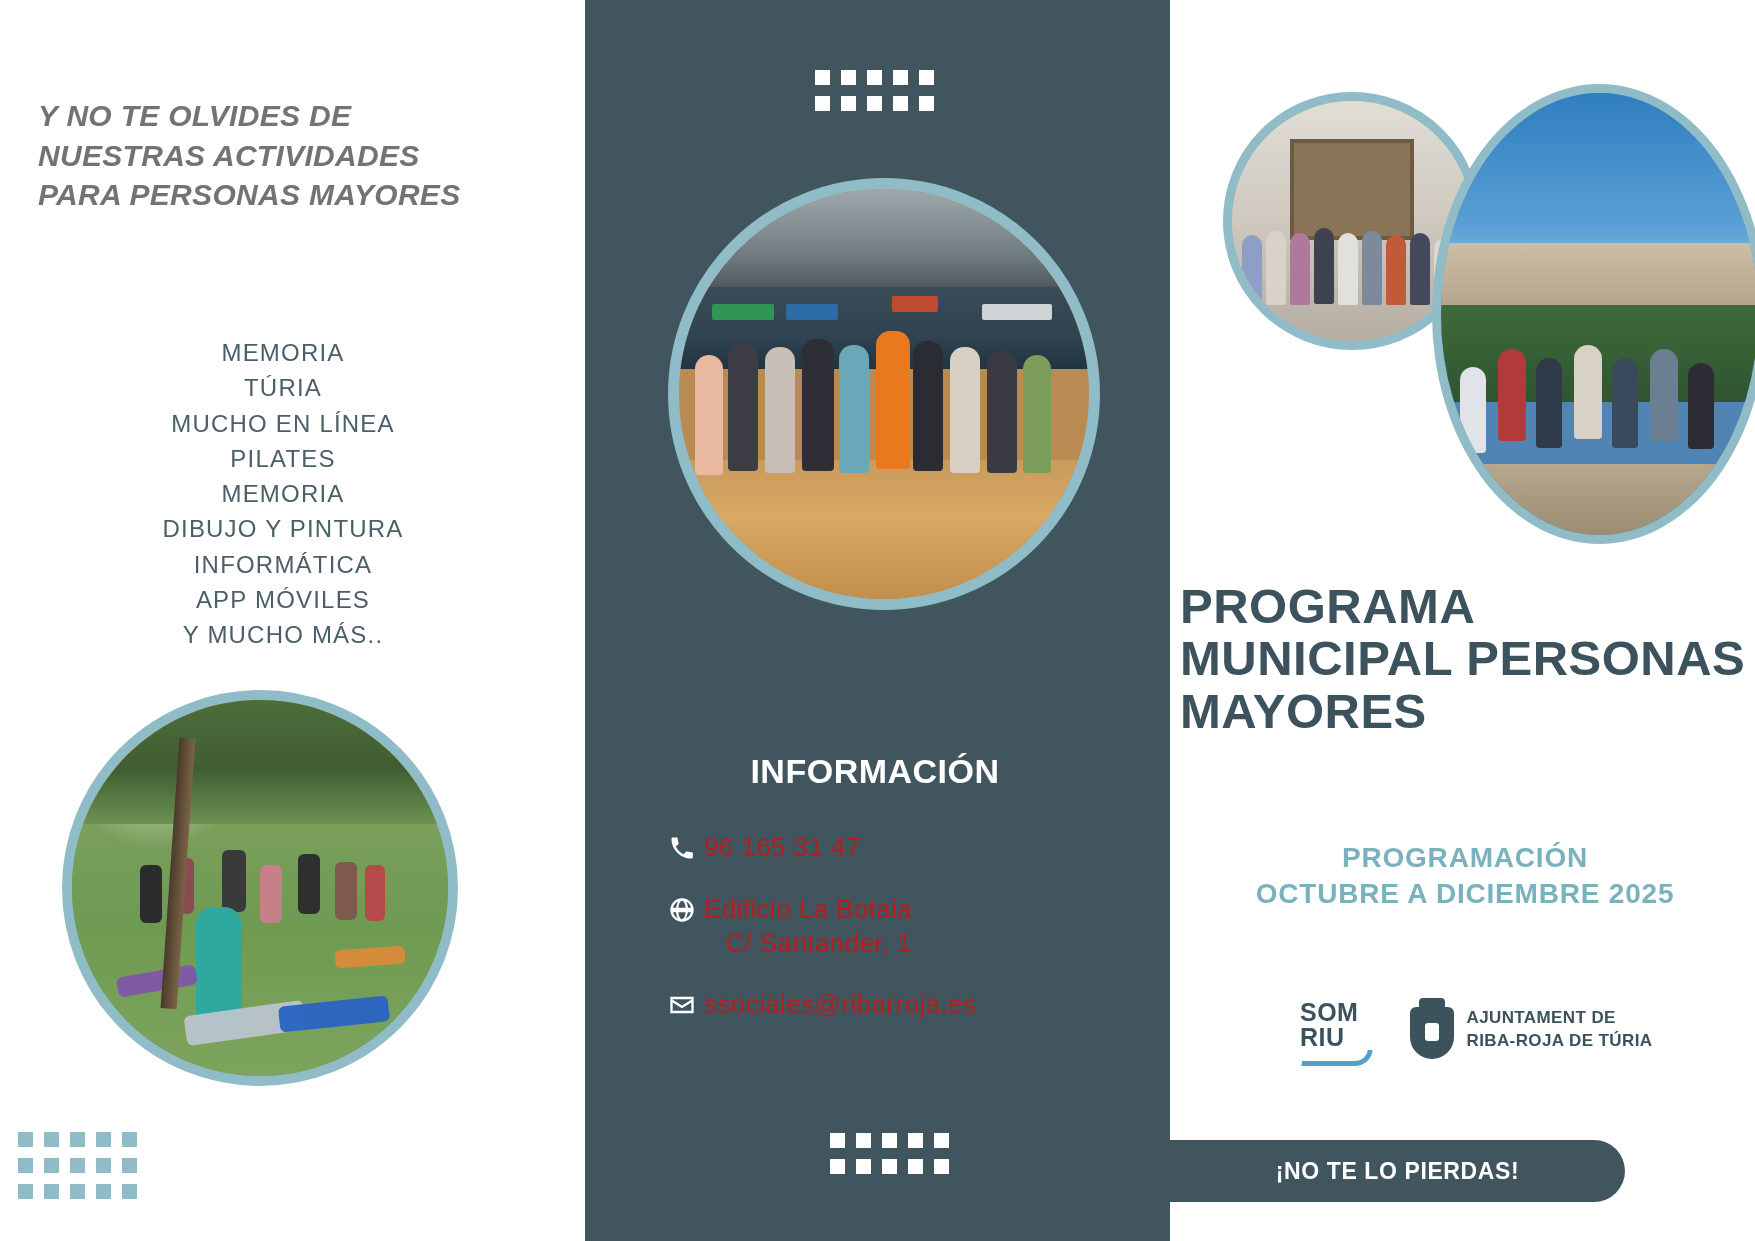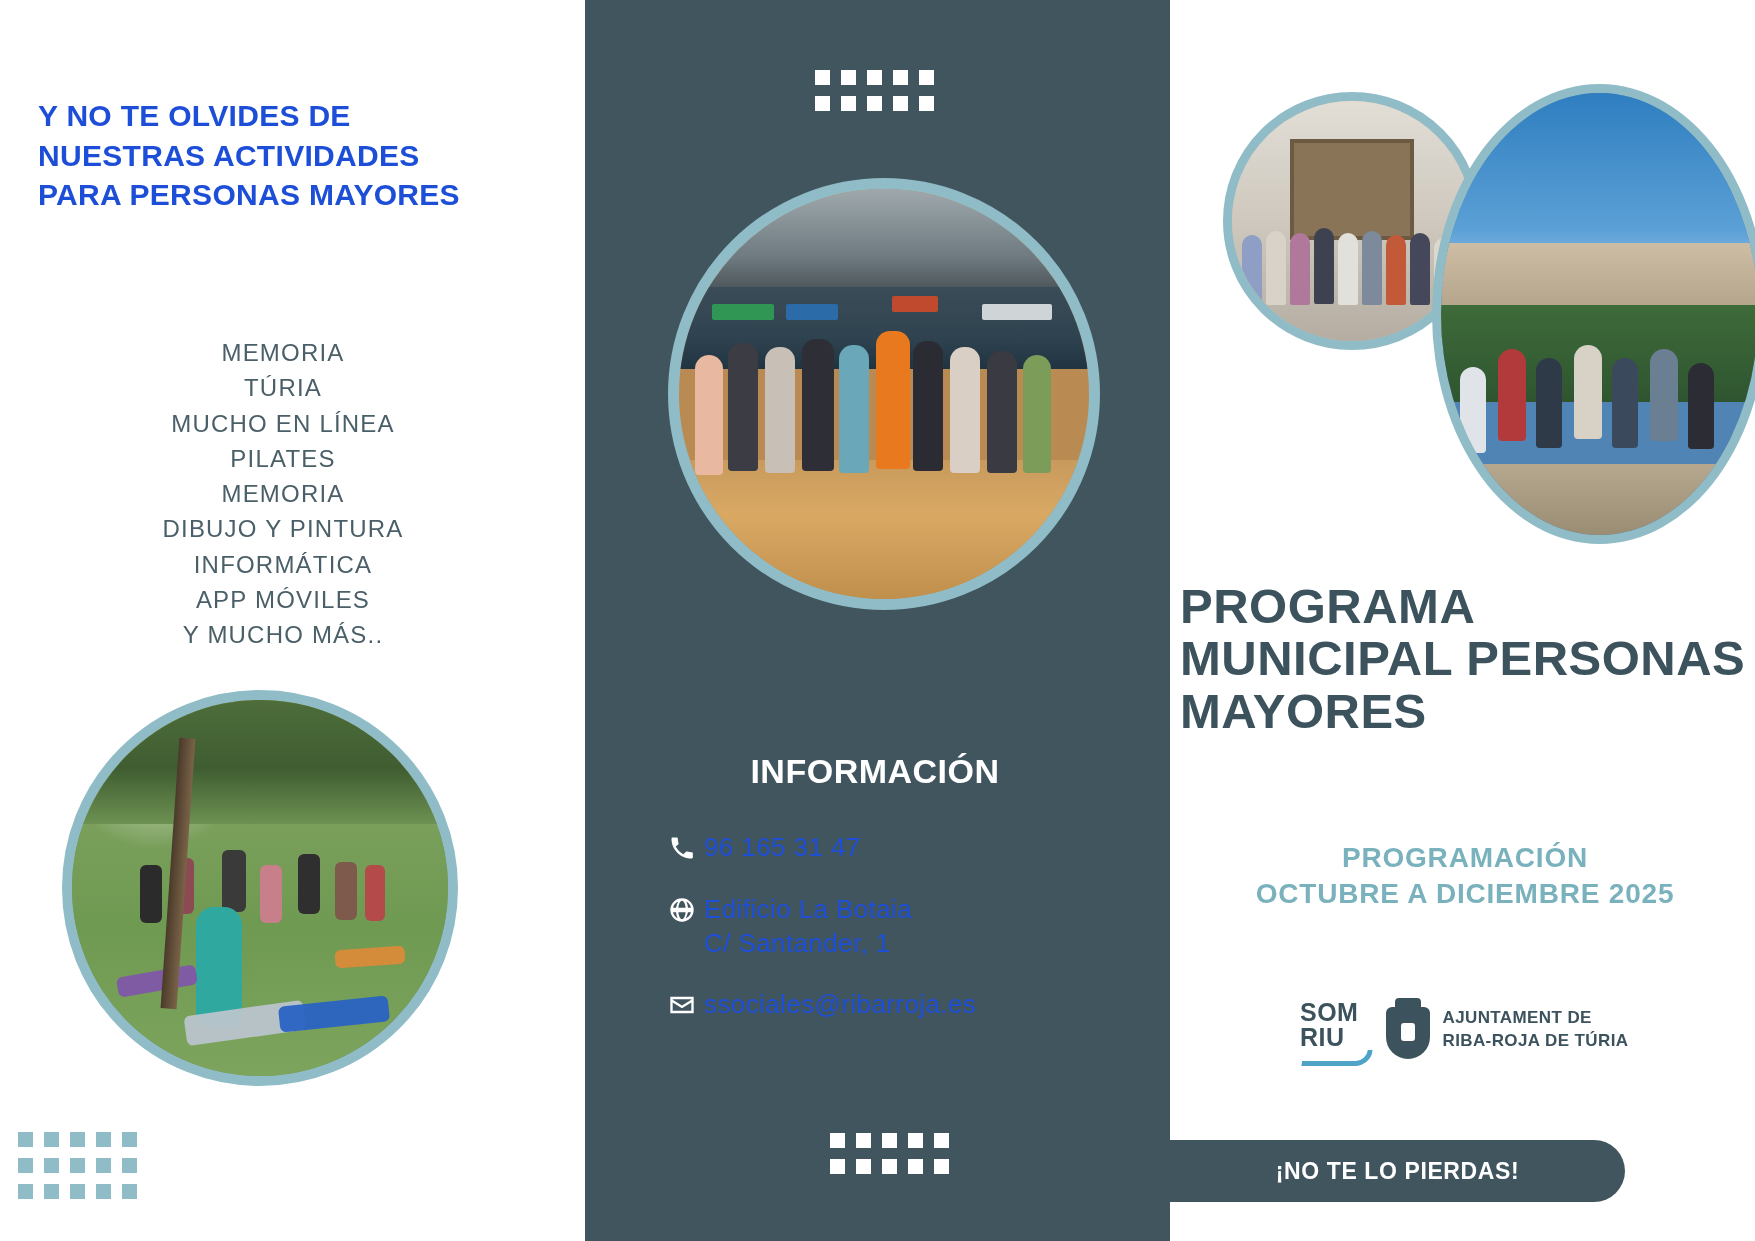--- a/index.html
+++ b/index.html
@@ -21,26 +21,27 @@
     background: #41555f;
   }
   .panel-right {
     position: absolute; left: 1170px; top: 0; width: 585px; height: 1241px;
     background: #ffffff;
   }
 
   
   .left-heading {
     position: absolute; left: 38px; top: 96px; width: 460px;
-    color: #1d4ed8;
+    color: #737373;
     font-weight: bold;
     font-size: 30px;
     line-height: 1.32;
     letter-spacing: 0.3px;
     text-transform: uppercase;
+    font-style: italic;
   }
   .left-list {
     position: absolute; left: 38px; top: 335px; width: 490px;
     text-align: center;
     color: #4a5f68;
     font-size: 24px;
     line-height: 1.47;
     letter-spacing: 1.2px;
   }
   .left-list div { white-space: nowrap; }
@@ -120,21 +121,21 @@
   .ph-gym .crowd {
     position: absolute; left: 0; bottom: 26%; width: 100%; height: 48%;
   }
   .person { position: absolute; border-radius: 14px 14px 4px 4px; }
 
   .info-title {
     position: absolute; left: 645px; top: 752px; width: 460px;
     color: #ffffff; font-size: 34px; font-weight: bold; letter-spacing: 0.5px;
     text-align: center;
   }
-  .info-rows { position: absolute; left: 660px; top: 830px; width: 470px; color: #1d4ed8; }
+  .info-rows { position: absolute; left: 660px; top: 830px; width: 470px; color: #b91c1c; text-align: right; }
   .info-row { display: flex; align-items: flex-start; margin-bottom: 26px; }
   .info-ico {
     width: 44px; flex: 0 0 44px; height: 36px;
     display: flex; align-items: center; justify-content: center;
   }
   .info-ico svg { fill: #ffffff; }
   .info-text { font-size: 26px; line-height: 1.32; letter-spacing: .4px; }
   .photo-circle-r1 {
     position: absolute; left: 1223px; top: 92px;
     width: 258px; height: 258px; border-radius: 50%;
@@ -178,21 +179,21 @@
     font-size: 49px; line-height: 1.07; letter-spacing: 0.5px;
     text-transform: uppercase;
   }
   .r-sub {
     position: absolute; left: 1180px; top: 840px; width: 570px;
     color: #79b1bd; font-weight: bold; font-size: 28px;
     line-height: 1.28; letter-spacing: .8px; text-align: center;
     text-transform: uppercase;
   }
 
-  .logos { position: absolute; left: 1300px; top: 1000px; display: flex; align-items: center; gap: 28px; }
+  .logos { position: absolute; left: 1300px; top: 1000px; display: flex; align-items: center; gap: 52px; }
   .logo-som {
     color: #3c525c; font-weight: bold; font-size: 25px; line-height: 1.0; letter-spacing: .5px;
     position: relative; padding-bottom: 16px;
   }
   .logo-som .swoosh {
     position: absolute; left: 2px; bottom: 0; width: 70px; height: 16px;
     border-bottom: 5px solid #4fa3c7; border-right: 5px solid #4fa3c7;
     border-radius: 0 0 22px 0; transform: skewX(-6deg);
   }
   .logo-ajt { display: flex; gap: 12px; }

